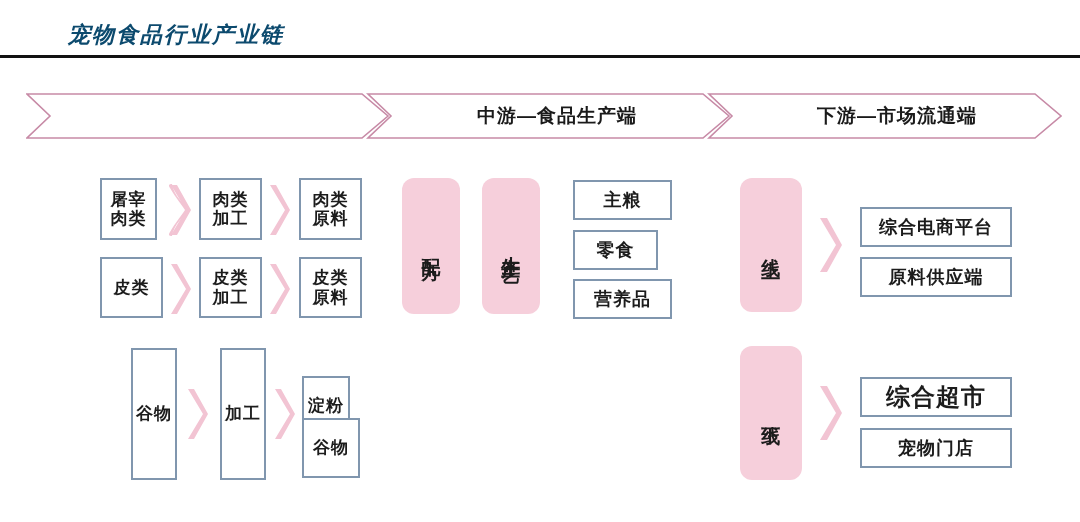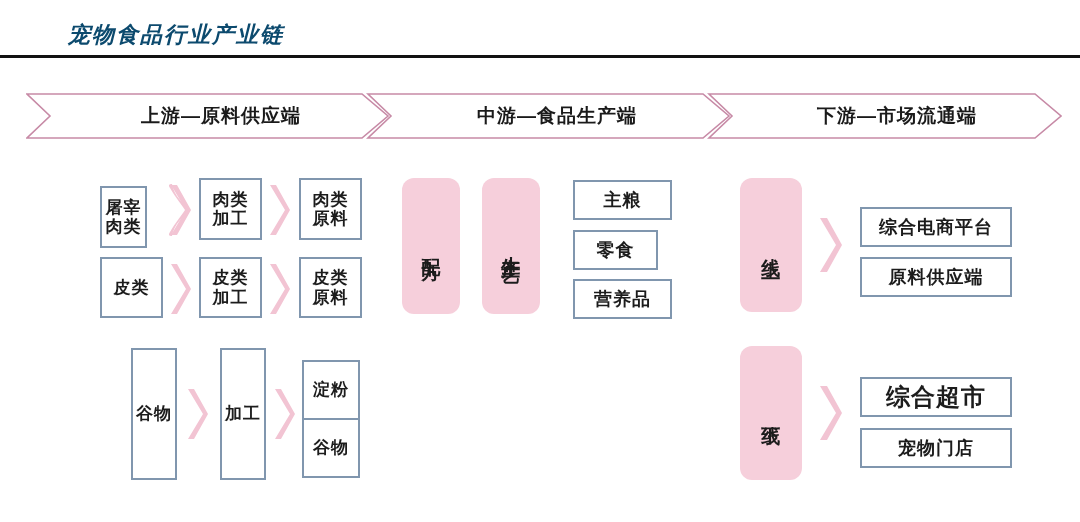--- a/index.html
+++ b/index.html
@@ -105,26 +105,25 @@
 
 <div id="banner">
   <svg width="1036" height="46" viewBox="0 0 1036 46">
 
     <path d="M1,1 L336,1 L362,23 L336,45 L1,45 L24,23 Z" fill="#ffffff" stroke="#c78aa6" stroke-width="1.6"></path>
 
     <path d="M342,1 L677,1 L703,23 L677,45 L342,45 L365,23 Z" fill="#ffffff" stroke="#c78aa6" stroke-width="1.6"></path>
 
     <path d="M683,1 L1009,1 L1035,23 L1009,45 L683,45 L706,23 Z" fill="#ffffff" stroke="#c78aa6" stroke-width="1.6"></path>
   </svg>
-  <div class="banner-label" id="banner-label-0">上游—原料供应端</div>
   <div class="banner-label" id="banner-label-2">下游—市场流通端</div>
   <div class="banner-label" id="banner-label-1">中游—食品生产端</div>
 </div>
 
-<div class="node outline" style="left:100px; top:186px; width:47px; height:62px; font-size:17px;">
+<div class="node outline" style="left:100px; top:178px; width:57px; height:62px; font-size:17px;">
   <span class="txt" style="white-space:pre-line;">屠宰
 肉类</span>
 </div>
 
 <div class="arrow" style="left:168px; top:182px;">
   <svg width="26" height="56" viewBox="0 0 26 56">
     <path d="M4,2 C6,14 16,22 22,28 C16,34 6,42 4,54 C1,54 0,53 2,50 C7,41 14,33 17,28 C14,23 7,15 2,6 C0,3 1,2 4,2 Z" fill="#f2c4d3"></path>
     <path d="M3,3 L18,28 L3,53 L9,53 L23,28 L9,3 Z" fill="#f2c4d3"></path>
   </svg>
 </div>
@@ -184,21 +183,21 @@
 <div class="node outline" style="left:220px; top:348px; width:46px; height:132px; font-size:17px;">
   <span class="txt" style="white-space:pre-line;">加工</span>
 </div>
 
 <div class="arrow" style="left:272px; top:386px;">
   <svg width="26" height="56" viewBox="0 0 26 56">
     <path d="M3,3 L18,28 L3,53 L9,53 L23,28 L9,3 Z" fill="#f2c4d3"></path>
   </svg>
 </div>
 
-<div class="node outline" style="left:302px; top:360px; width:58px; height:60px; font-size:17px;justify-content:center;">
+<div class="node outline" style="left:302px; top:376px; width:48px; height:60px; font-size:17px;justify-content:center;">
   <span class="txt">淀粉</span>
 </div>
 
 <div class="node outline" style="left:302px; top:418px; width:58px; height:60px; font-size:17px;">
   <span class="txt">谷物</span>
 </div>
 
 <div class="node pink" style="left:402px; top:178px; width:58px; height:136px; font-size:19px;">
   <span class="txt vert">配方</span>
 </div>

